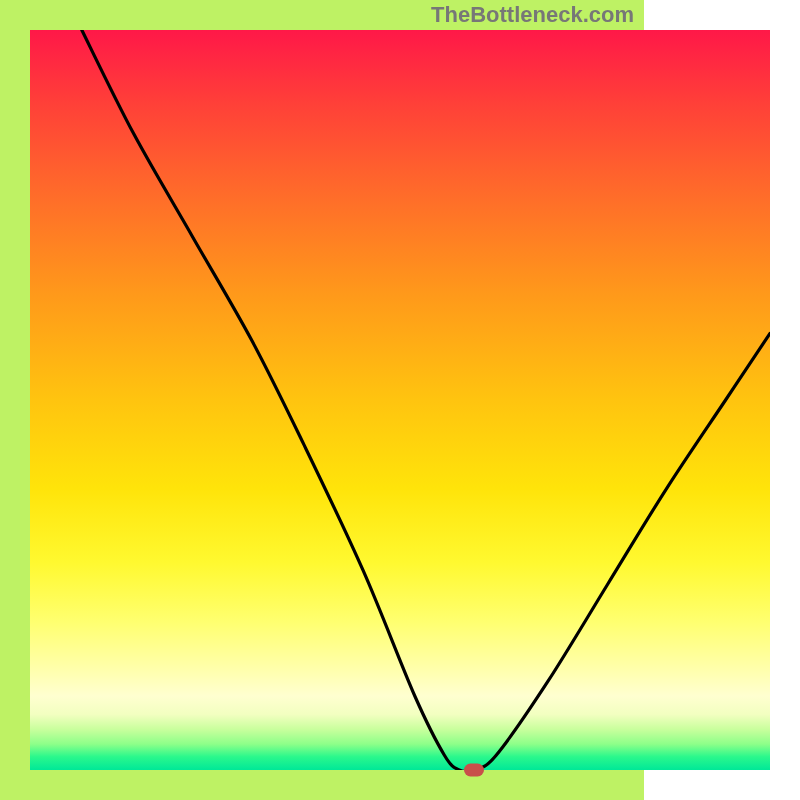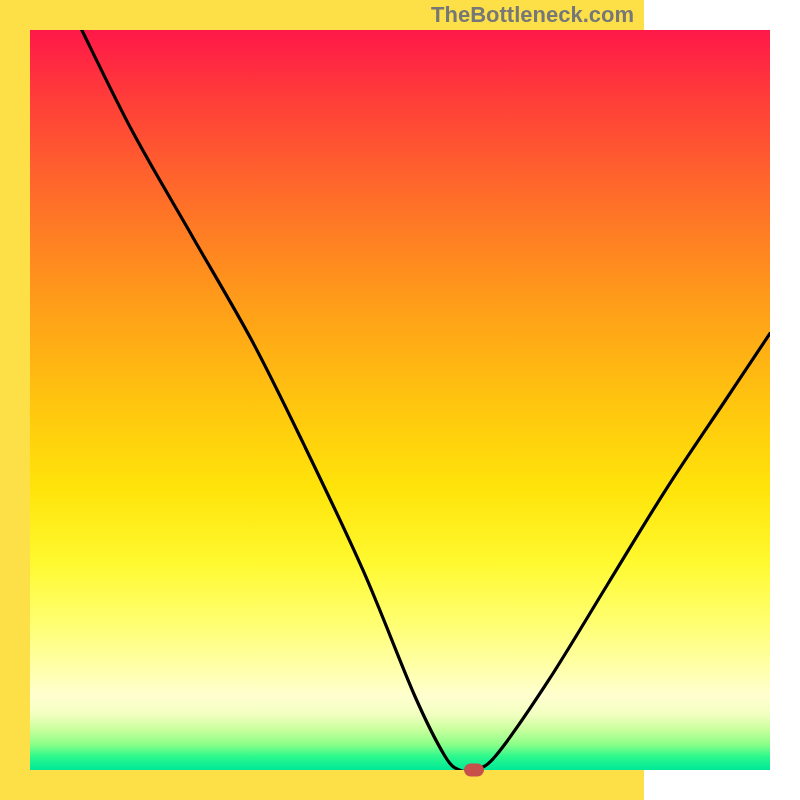--- a/index.html
+++ b/index.html
@@ -8,21 +8,21 @@
     background: #ffffff;
     width: 800px;
     height: 800px;
     overflow: hidden;
     font-family: Arial, Helvetica, sans-serif;
   }
   .outer-frame {
     position: relative;
     width: 644px;
     height: 800px;
-    background: #fde047;
+    background: #bef264;
     box-sizing: border-box;
   }
   .watermark {
     position: absolute;
     top: 2px;
     right: 10px;
     font-size: 22px;
     font-weight: bold;
     color: #777777;
     z-index: 10;

